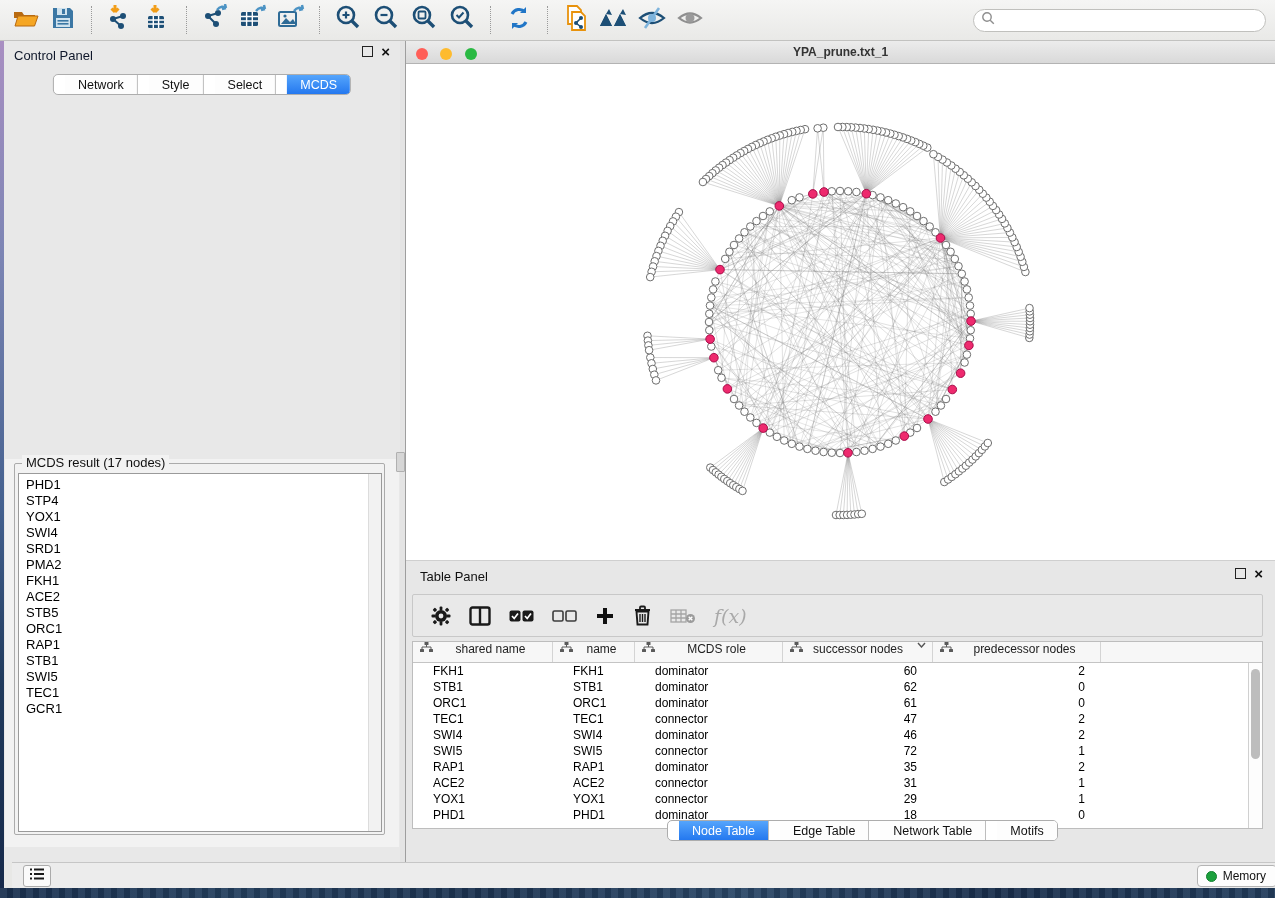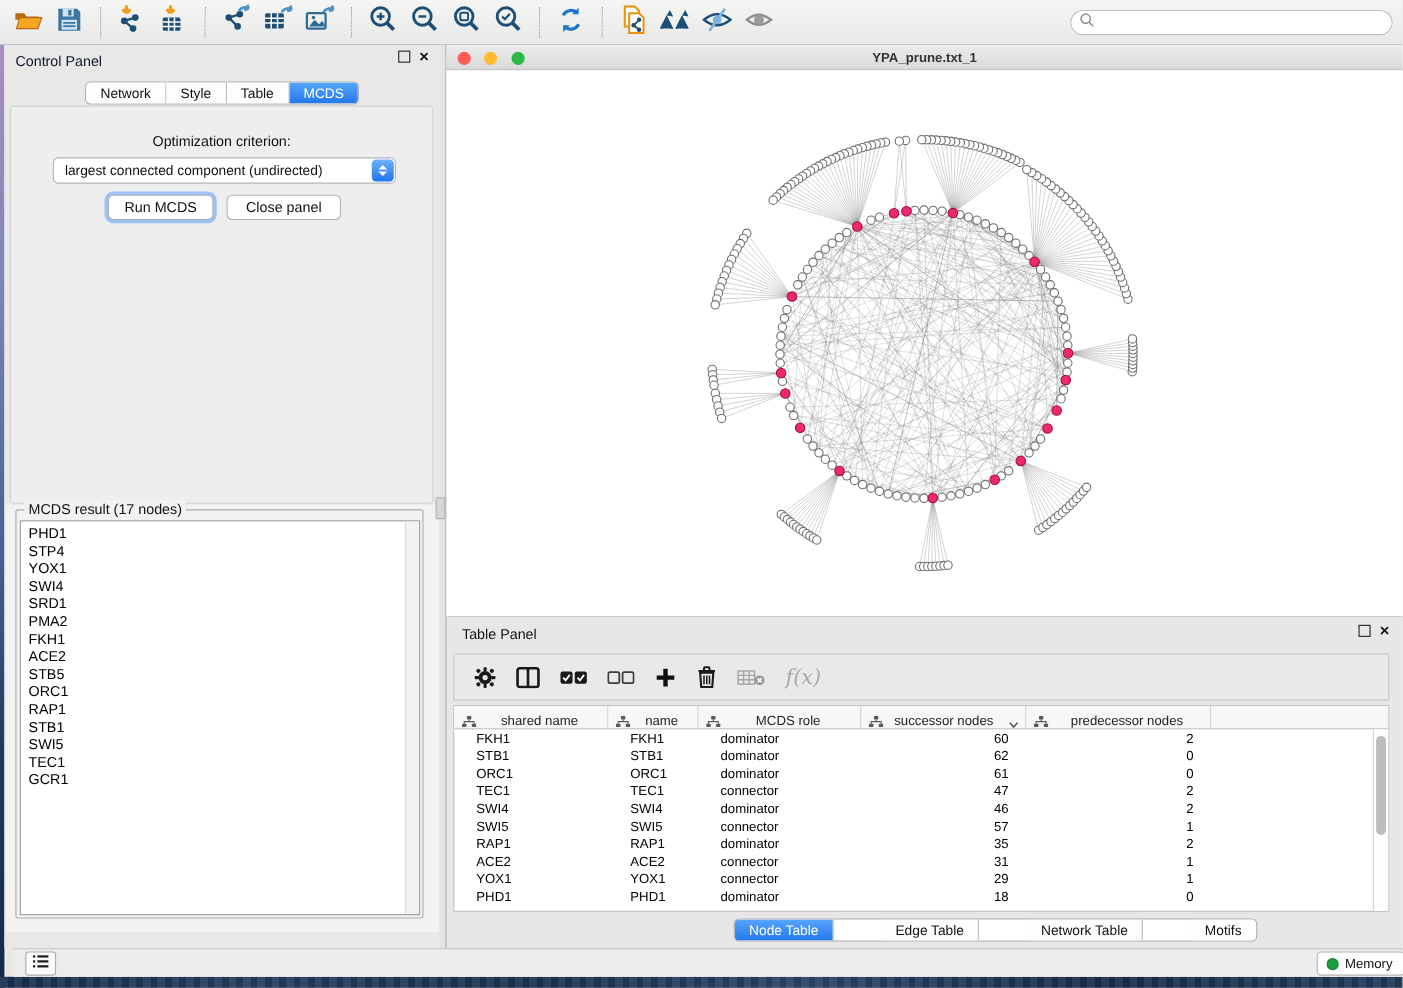--- a/index.html
+++ b/index.html
@@ -33,21 +33,21 @@
     background:#e8e8e8; }
   #cp-titlebar { position:absolute; left:0; top:0; width:100%; height:26px; }
   #cp-title { position:absolute; left:10px; top:7px; font-size:13px; color:#0f172a; }
   .win-btns { position:absolute; right:10px; top:5px; display:flex; gap:8px; align-items:center; }
   .float-btn { width:11px; height:11px; border:1.5px solid #222; background:transparent; display:inline-block; }
   .close-btn { font-size:15px; font-weight:bold; color:#111; line-height:11px; }
 
   .seg-tabs { display:flex; height:21px; border:1px solid #adadad; border-radius:5px;
     background:#fff; overflow:hidden; }
   .seg-tab { display:flex; align-items:center; justify-content:center; font-size:12.5px;
-    color:#111; border-right:1px solid #bdbdbd; padding:0 13px; background:#fdfdfd; }
+    color:#111; border-right:1px solid #bdbdbd; padding:0 13px; background:#fdfdfd;margin-left:11px; }
   .seg-tab:last-child { border-right:none; }
   .seg-tab.active { background:linear-gradient(#55a5fc,#2478ef); color:#fff; }
   #cp-tabs { position:absolute; left:50%; transform:translateX(-50%); top:33px; }
 
   #cp-inner { position:absolute; left:5px; top:55px; width:385px; height:362px;
     background:#eeeeee; border:1px solid #d2d2d2; border-radius:4px; }
   #opt-label { position:absolute; left:0; top:24px; width:100%; text-align:center;
     font-size:13px; color:#111; }
   #opt-select { position:absolute; left:38px; top:46px; width:312px; height:24px;
     background:#fff; border:1px solid #b4b4b4; border-radius:5px;
@@ -100,33 +100,33 @@
   #tp-title { position:absolute; left:14px; top:8px; font-size:13px; color:#111; }
   #tp-toolbar { position:absolute; left:6px; top:33px; width:851px; height:43px;
     background:#e9e9e9; border:1px solid #c8c8c8; border-radius:2px;
     display:flex; align-items:center; gap:18px; padding-left:18px; }
   .tp-icon { display:flex; align-items:center; justify-content:center; }
   #fx-icon { font-family:"DejaVu Serif", serif; font-style:italic; font-size:19px; color:#a9a9a9; }
 
   #node-table { position:absolute; left:6px; top:80px; width:851px; height:188px;
     background:#fff; border:1px solid #bdbdbd; }
   #tbl-header { display:flex; height:21px; border-bottom:1px solid #c4c4c4; background:#f7f7f7; }
-  .th { display:flex; align-items:flex-end; border-right:1px solid #d4d4d4; position:relative; }
+  .th { display:flex; align-items:flex-start; border-right:1px solid #d4d4d4; position:relative; }
   .th .sitemap { margin-left:7px; }
   .th .lbl { flex:1; text-align:center; font-size:12px; color:#222; padding-right:4px; }
   .tbl-body { position:relative; }
   .tr { display:flex; height:16px; }
   .td { font-size:12px; color:#000; line-height:16px; white-space:nowrap; overflow:hidden; }
   .td.l { padding-left:20px; text-align:left; }
   .td.r { padding-right:16px; text-align:right; }
   #tbl-scroll { position:absolute; right:0; top:21px; width:14px; height:165px;
     background:#fdfdfd; border-left:1px solid #d0d0d0; }
   #tbl-thumb { position:absolute; left:2px; top:6px; width:9px; height:90px;
     background:#bdbdbd; border-radius:5px; }
-  #tp-tabs { position:absolute; left:261px; top:274px;gap:43px; }
+  #tp-tabs { position:absolute; left:261px; top:259px; }
 
   
   #status-bar { position:absolute; left:12px; top:862px; width:1275px; height:26px;
     background:#ececec; border-top:1px solid #c6c6c6; }
   #list-btn { position:absolute; left:11px; top:2px; width:28px; height:22px; background:#fafafa;
     border:1px solid #ababab; border-radius:3px; display:flex; align-items:center; justify-content:center; }
   #memory-btn { position:absolute; right:10px; top:2px; height:22px; padding:0 10px 0 8px;
     background:#fdfdfd; border:1px solid #b4b4b4; border-radius:4px;
     display:flex; align-items:center; gap:6px; font-size:12px; color:#111; }
   #mem-dot { width:11px; height:11px; border-radius:50%; background:#1ba03c; border:1px solid #128130; }
@@ -319,36 +319,24 @@
   <div id="cp-titlebar">
     <span id="cp-title">Control Panel</span>
     <span class="win-btns">
       <span class="float-btn"></span>
       <span class="close-btn">×</span>
     </span>
   </div>
   <div id="cp-tabs" class="seg-tabs">
       <div class="seg-tab">Network</div>
       <div class="seg-tab">Style</div>
-      <div class="seg-tab">Table</div>
+      <div class="seg-tab">Select</div>
       <div class="seg-tab active">MCDS</div>
     </div>
 
-  <div id="cp-inner">
-    <div id="opt-label">Optimization criterion:</div>
-    <div id="opt-select">
-      <span>largest connected component (undirected)</span>
-      <span id="opt-stepper">
-        <span class="chev-up"></span>
-          <span class="chev-dn"></span>
-      </span>
-    </div>
-    <div id="run-btn" class="mac-btn">Run MCDS</div>
-    <div id="closep-btn" class="mac-btn">Close panel</div>
-  </div>
 
   <div id="results-area">
     <div id="result-group">
       <span id="result-legend">MCDS result (17 nodes)</span>
       <div id="result-list">
         <div id="result-items">
             <div class="result-item">PHD1</div>
             <div class="result-item">STP4</div>
             <div class="result-item">YOX1</div>
             <div class="result-item">SWI4</div>
@@ -1219,21 +1207,21 @@
           <div class="td l" style="width: 140px;">SWI4</div>
           <div class="td l" style="width: 82px;">SWI4</div>
           <div class="td l" style="width: 148px;">dominator</div>
           <div class="td r" style="width: 150px;">46</div>
           <div class="td r" style="width: 168px;">2</div>
         </div>
         <div class="tr">
           <div class="td l" style="width: 140px;">SWI5</div>
           <div class="td l" style="width: 82px;">SWI5</div>
           <div class="td l" style="width: 148px;">connector</div>
-          <div class="td r" style="width: 150px;">57</div>
+          <div class="td r" style="width: 150px;">72</div>
           <div class="td r" style="width: 168px;">1</div>
         </div>
         <div class="tr">
           <div class="td l" style="width: 140px;">RAP1</div>
           <div class="td l" style="width: 82px;">RAP1</div>
           <div class="td l" style="width: 148px;">dominator</div>
           <div class="td r" style="width: 150px;">35</div>
           <div class="td r" style="width: 168px;">2</div>
         </div>
         <div class="tr">

